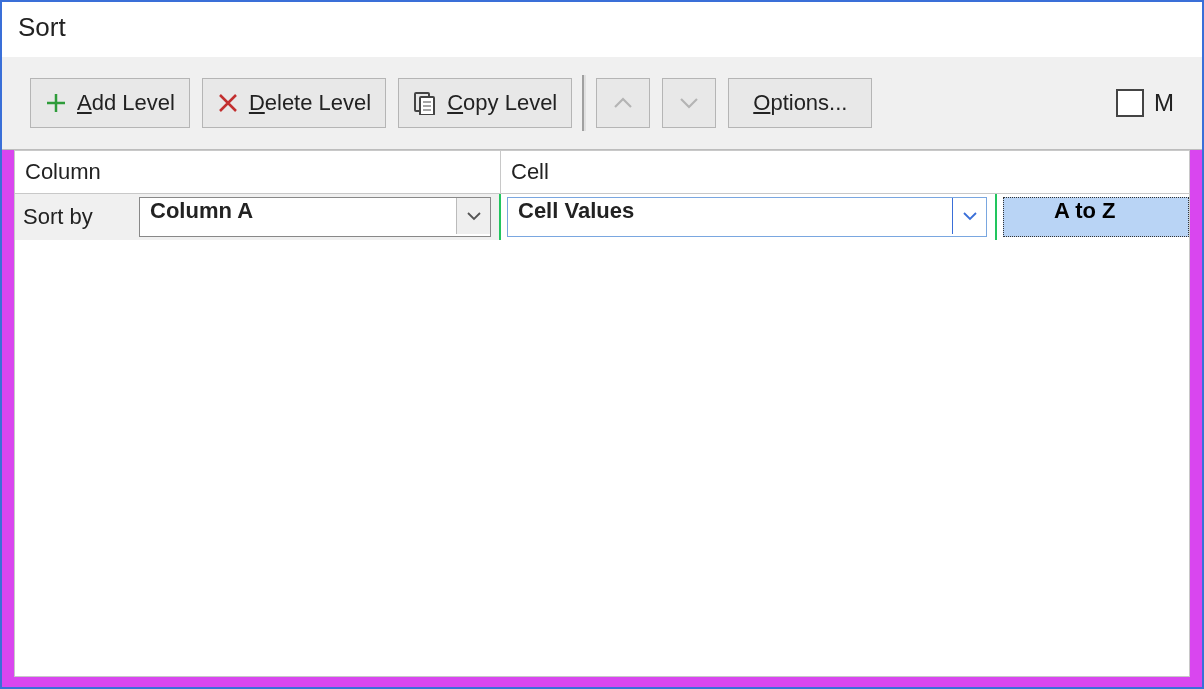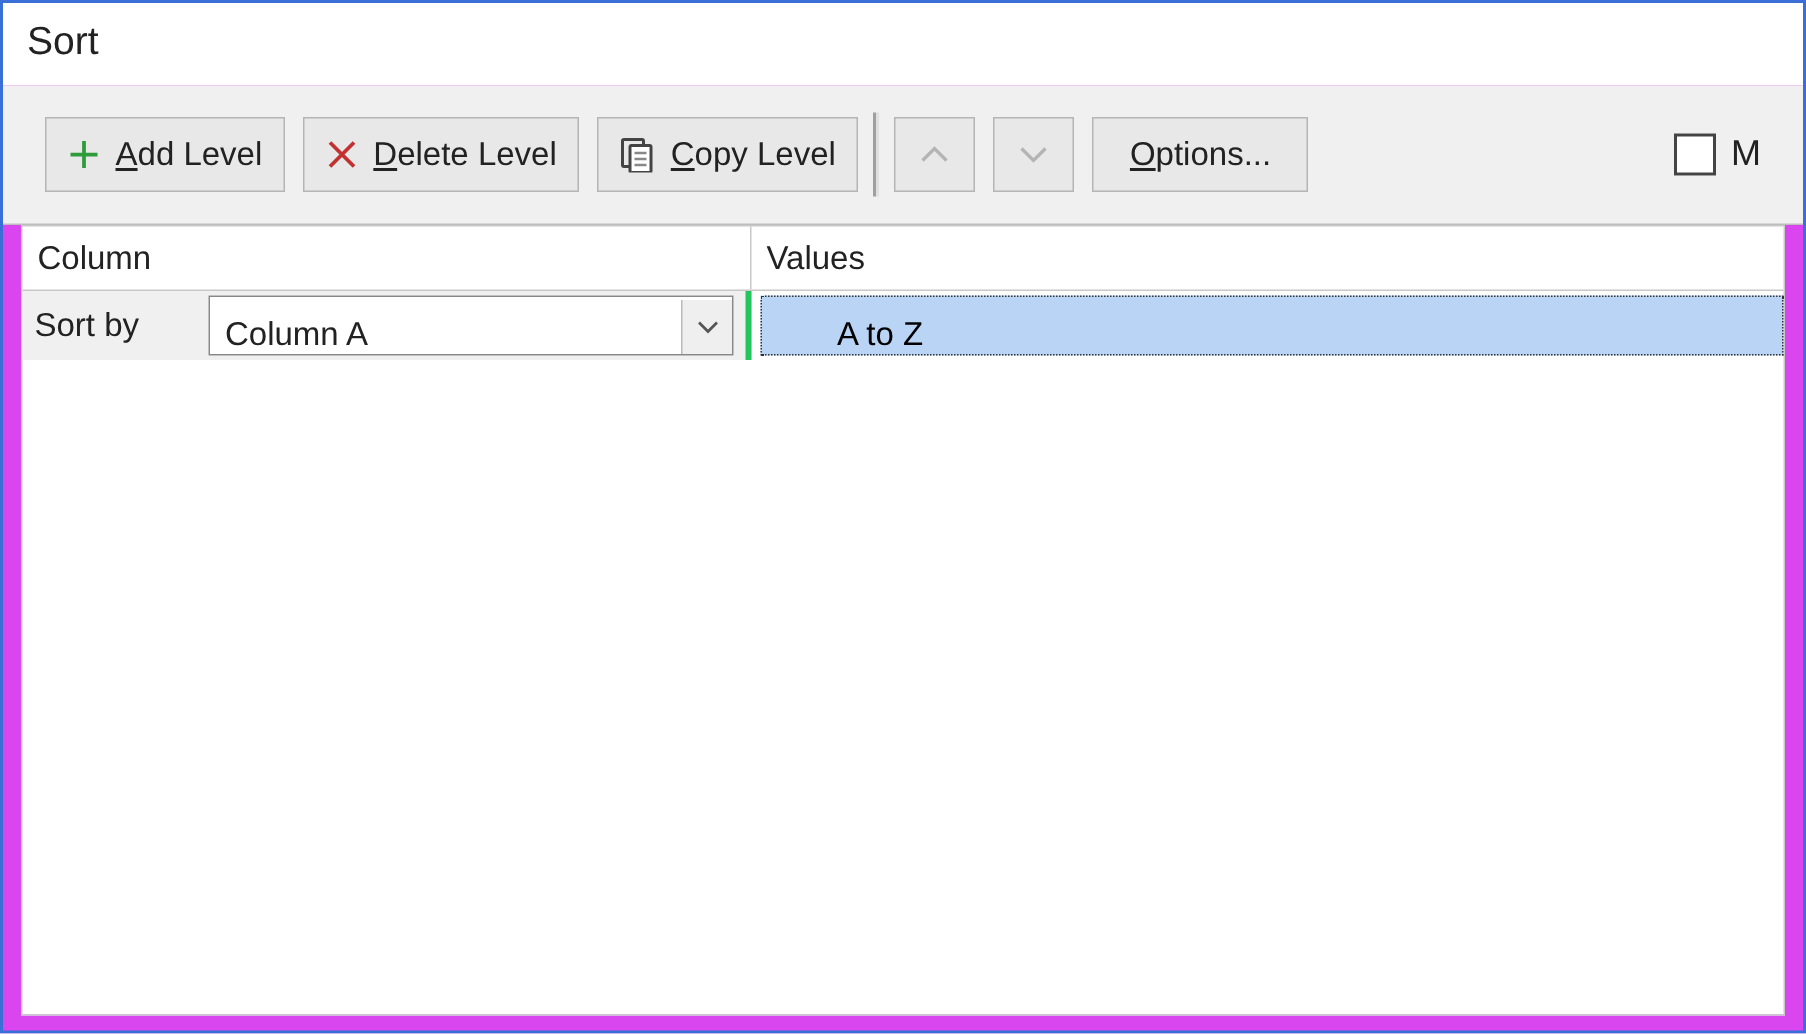--- a/index.html
+++ b/index.html
@@ -106,43 +106,44 @@
     }
     .col-column { width: 486px; }
     .col-sorton { width: 496px; }
     .col-order  { flex: 1; border-right: none !important; }
     .grid-row {
       display: flex;
       align-items: center;
       height: 46px;
     }
     .cell {
-      border-right: 4px solid #22c55e;
+      border-right: 2px solid #22c55e;
       height: 100%;
       display: flex;
       align-items: center;
       padding: 0 0 0 10px;
       font-size: 22px;
     }
     .cell.last { border-right: none; }
     .row-label {
       width: 116px;
       background: #f0f0f0;
       color: #222;
       padding-left: 8px;
     }
     .sortby-row .col-column { background: #f0f0f0; }
     .combo {
       display: flex;
-      align-items: flex-end;
+      align-items: flex-start;
       border: 1px solid #888;
       background: #fff;
       height: 40px;
       margin: 0 8px 0 0;
       flex: 1;
+      font-weight: bold;
     }
     .combo .combo-text {
       flex: 1;
       padding: 0 10px;
       font-size: 22px;
       color: #222;
     }
     .combo .combo-arrow {
       width: 34px;
       height: 36px;
@@ -247,38 +248,48 @@
       <div class="faux-check"></div>
       <div class="chk-label">M</div>
     </div>
 
   </div>
 
   <div class="grid-wrap">
     <div class="grid">
       <div class="grid-header">
         <div class="col-column">Column</div>
-        <div class="col-order">Values</div>
+        <div class="col-order">Cell</div>
       </div>
 
       <div class="grid-body">
         <div class="grid-row sortby-row">
 
           <div class="cell col-column" style="padding:0;">
             <div class="row-label" style="height:100%;display:flex;align-items:center;">Sort by</div>
             <div class="combo" style="margin-left:8px;">
               <div class="combo-text">Column A</div>
               <div class="combo-arrow">
                 <svg width="16" height="12" viewBox="0 0 16 12">
                     <path d="M2 3 L8 9 L14 3" stroke="#555" stroke-width="1.8" fill="none"></path>
                   </svg>
               </div>
             </div>
           </div>
 
+          <div class="cell col-sorton" style="padding-left:6px;">
+            <div class="combo combo-sorton">
+              <div class="combo-text">Cell Values</div>
+              <div class="combo-arrow">
+                <svg width="16" height="12" viewBox="0 0 16 12">
+                    <path d="M2 3 L8 9 L14 3" stroke="#3a6fd8" stroke-width="1.8" fill="none"></path>
+                  </svg>
+              </div>
+            </div>
+          </div>
 
           <div class="cell col-order last" style="padding-left:6px;">
             <div class="combo combo-order" style="margin-right:0;">
               <div class="combo-text">A to Z</div>
             </div>
           </div>
 
         </div>
       </div>
     </div>

